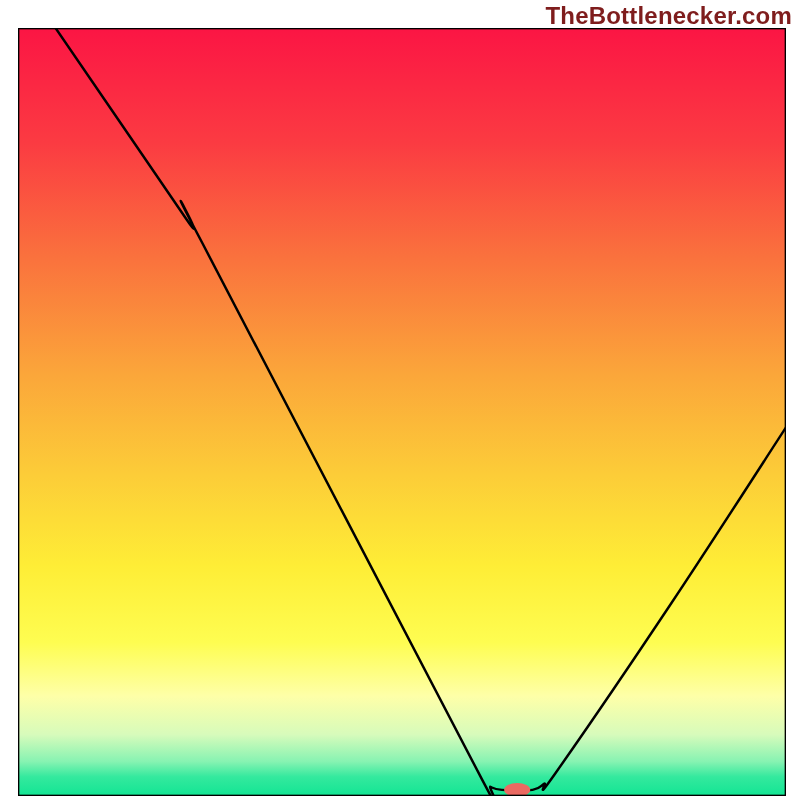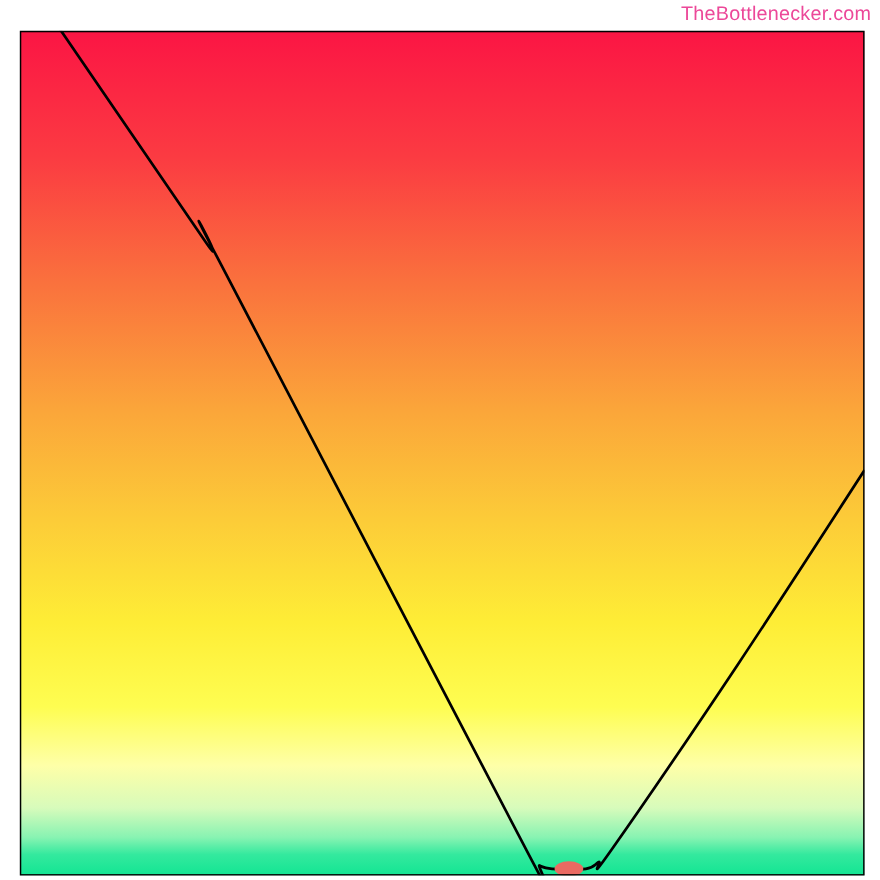--- a/index.html
+++ b/index.html
@@ -13,23 +13,23 @@
   .container {
     position: relative;
     width: 800px;
     height: 800px;
   }
   .watermark {
     position: absolute;
     top: 2px;
     right: 8px;
     font-family: Arial, Helvetica, sans-serif;
-    font-size: 18px;
-    font-weight: 400;
-    color: #ec4899;
+    font-size: 24px;
+    font-weight: 700;
+    color: #7f1d1d;
     letter-spacing: 0.2px;
     z-index: 10;
   }
   .plot {
     position: absolute;
     left: 18px;
     top: 28px;
     width: 768px;
     height: 768px;
   }

